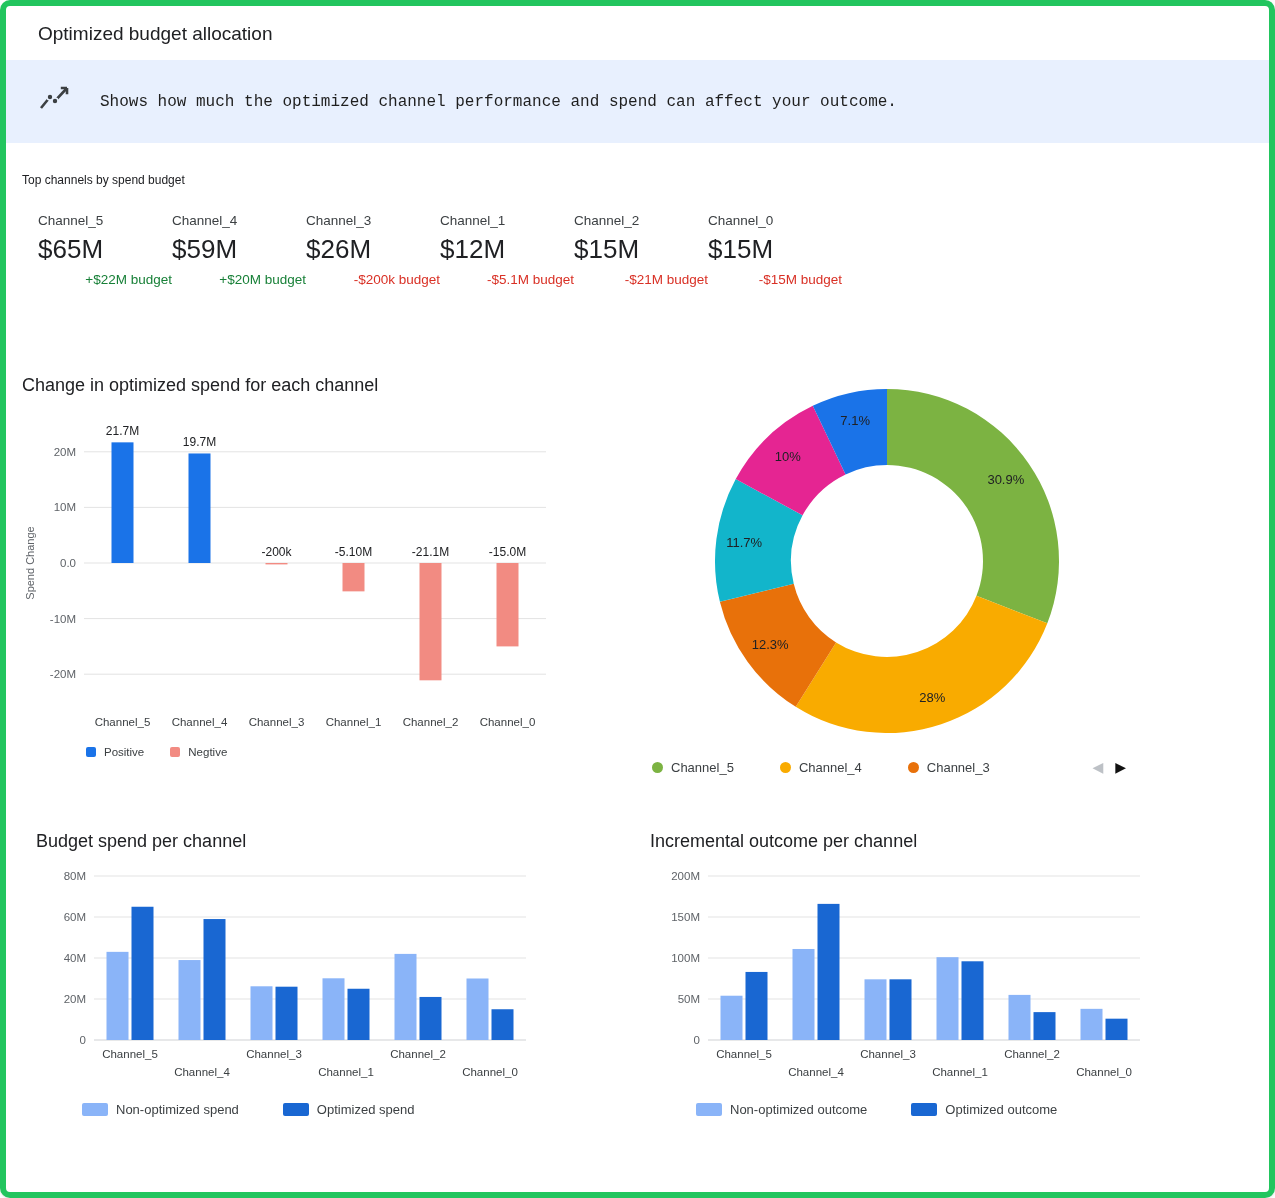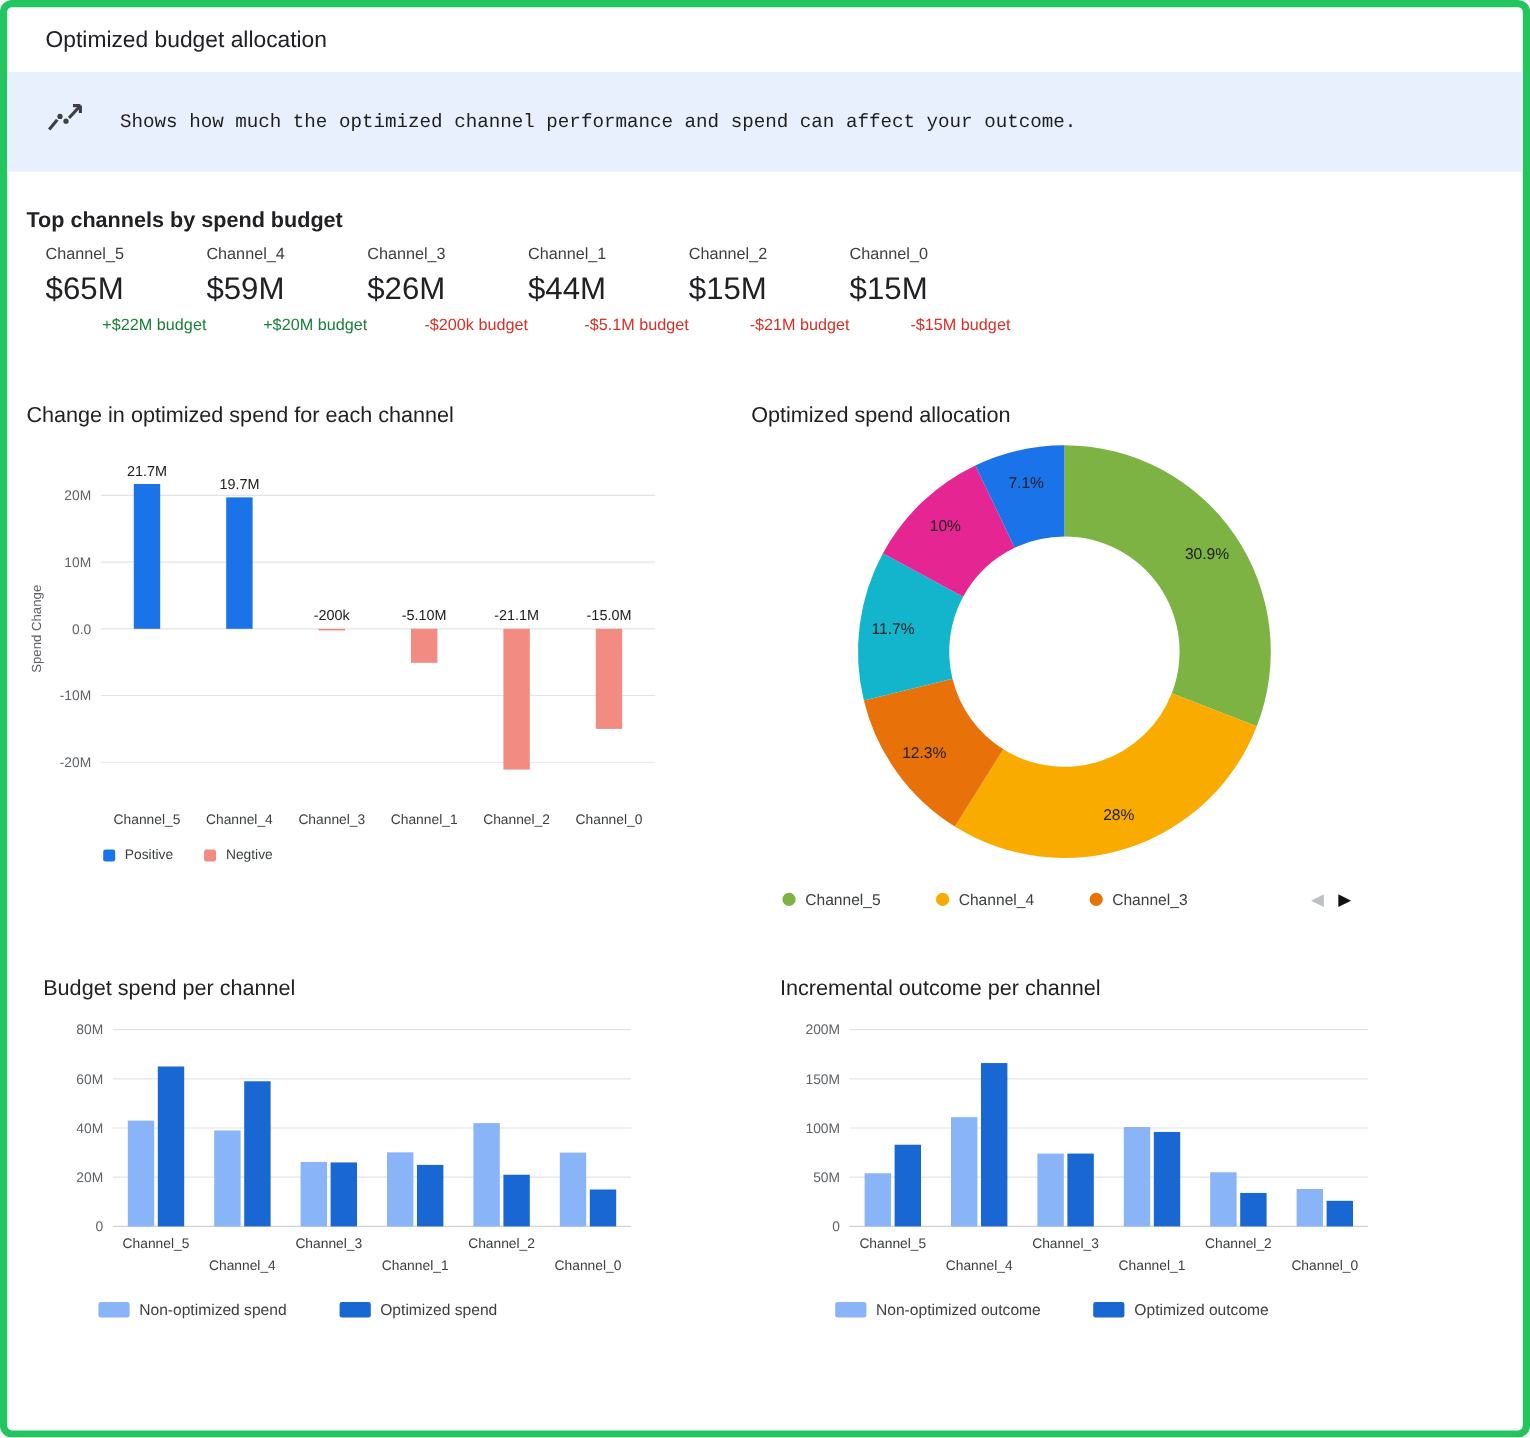--- a/index.html
+++ b/index.html
@@ -7,29 +7,29 @@
   .card {
     width: 1275px; height: 1198px; background: #fff;
     border: 6px solid #22c55e; border-radius: 10px; overflow: hidden;
     color: #202124; box-shadow: 0 1px 2px rgba(60,64,67,.12);
   }
   .hdr { padding: 17px 32px 15px 32px; }
   .hdr h1 { font-size: 19px; font-weight: 400; color: #202124; }
   .banner { background: #e8f0fe; display: flex; align-items: center; gap: 26px; padding: 24px 32px; font-family: Liberation Mono, monospace; }
   .banner-text { font-size: 16px; color: #1f1f1f; }
   .tc { margin-top: 30px; padding: 0 16px; }
-  .tc h2 { font-size: 18px; font-weight: 700; margin-bottom: 10px; }
+  .tc h2 { font-size: 12px; font-weight: 400; margin-bottom: 26px; }
   .cards { display: flex; padding-left: 16px; }
   .cardItem { width: 134px; }
   .cname { font-size: 13.5px; color: #3c4043; }
   .camount { font-size: 26px; color: #202124; margin-top: 6px; }
   .cdelta { font-size: 13.5px; margin-top: 7px; text-align: right; }
   .up { color: #188038; } .down { color: #d93025; }
   .row { display: grid; grid-template-columns: 604px 1fr; }
-  .row1 { margin-top: 58px; }
+  .row1 { margin-top: 88px; }
   .row2 { margin-top: 56px; }
   .ct { font-size: 18px; font-weight: 400; }
   .c1 { padding-left: 16px; }
   .c1 svg { display: block; margin-top: 2px; }
   .donut-wrap { padding-left: 16px; }
   svg.donut { display: block; margin-left: 25px; margin-top: 2px; }
   .c3 { padding-left: 30px; }
   .c4 { padding-left: 40px; }
   .c3 svg, .c4 svg { display: block; margin-top: 10px; }
   .legend { display: flex; align-items: center; }
@@ -85,21 +85,21 @@
           <div class="camount">$59M</div>
           <div class="cdelta up">+$20M budget</div>
         </div>
         <div class="cardItem">
           <div class="cname">Channel_3</div>
           <div class="camount">$26M</div>
           <div class="cdelta down">-$200k budget</div>
         </div>
         <div class="cardItem">
           <div class="cname">Channel_1</div>
-          <div class="camount">$44M</div>
+          <div class="camount">$12M</div>
           <div class="cdelta down">-$5.1M budget</div>
         </div>
         <div class="cardItem">
           <div class="cname">Channel_2</div>
           <div class="camount">$15M</div>
           <div class="cdelta down">-$21M budget</div>
         </div>
         <div class="cardItem">
           <div class="cname">Channel_0</div>
           <div class="camount">$15M</div>
@@ -148,21 +148,20 @@
             <span>Positive</span>
           </span>
           <span class="legend-item">
             <span class="sw-sq" style="background: rgb(242, 139, 130);"></span>
             <span>Negtive</span>
           </span>
         </div>
     </div>
 
     <div class="donut-wrap">
-      <div class="ct">Optimized spend allocation</div>
       <svg id="chart-donut" class="donut" width="480" height="378" viewBox="0 0 480 378">
           <path d="M236 12 A172 172 0 0 1 396.3162313428123 246.31136307318184 L325.47882679598825 218.77843520363638 A96 96 0 0 0 236 88 Z" fill="#7cb342"></path>
           <text x="354.84473485179194" y="106.68623119048489" text-anchor="middle" class="donut-label">30.9%</text>
           <path d="M396.3162313428123 246.31136307318184 A172 172 0 0 1 144.75207629924176 329.8006050066343 L185.07092630655356 265.377081864168 A96 96 0 0 0 325.47882679598825 218.77843520363638 Z" fill="#f9ab00"></path>
           <text x="281.3580588303639" y="324.6698448786024" text-anchor="middle" class="donut-label">28%</text>
           <path d="M144.75207629924176 329.8006050066343 A172 172 0 0 1 68.8793419386761 224.6778274880807 L142.7233536401913 206.7039037142776 A96 96 0 0 0 185.07092630655356 265.377081864168 Z" fill="#e8710a"></path>
           <text x="119.23622036013825" y="272.2746685796735" text-anchor="middle" class="donut-label">12.3%</text>
           <path d="M68.8793419386761 224.6778274880807 A172 172 0 0 1 84.7575946472243 102.08702896911453 L151.58563422170658 138.2811324478779 A96 96 0 0 0 142.7233536401913 206.7039037142776 Z" fill="#12b5cb"></path>
           <text x="93.19288734407894" y="169.50328205115642" text-anchor="middle" class="donut-label">11.7%</text>
           <path d="M84.7575946472243 102.08702896911453 A172 172 0 0 1 161.78956014287508 28.832958988669105 L194.58021961462794 97.39513990065252 A96 96 0 0 0 151.58563422170658 138.2811324478779 Z" fill="#e52592"></path>

